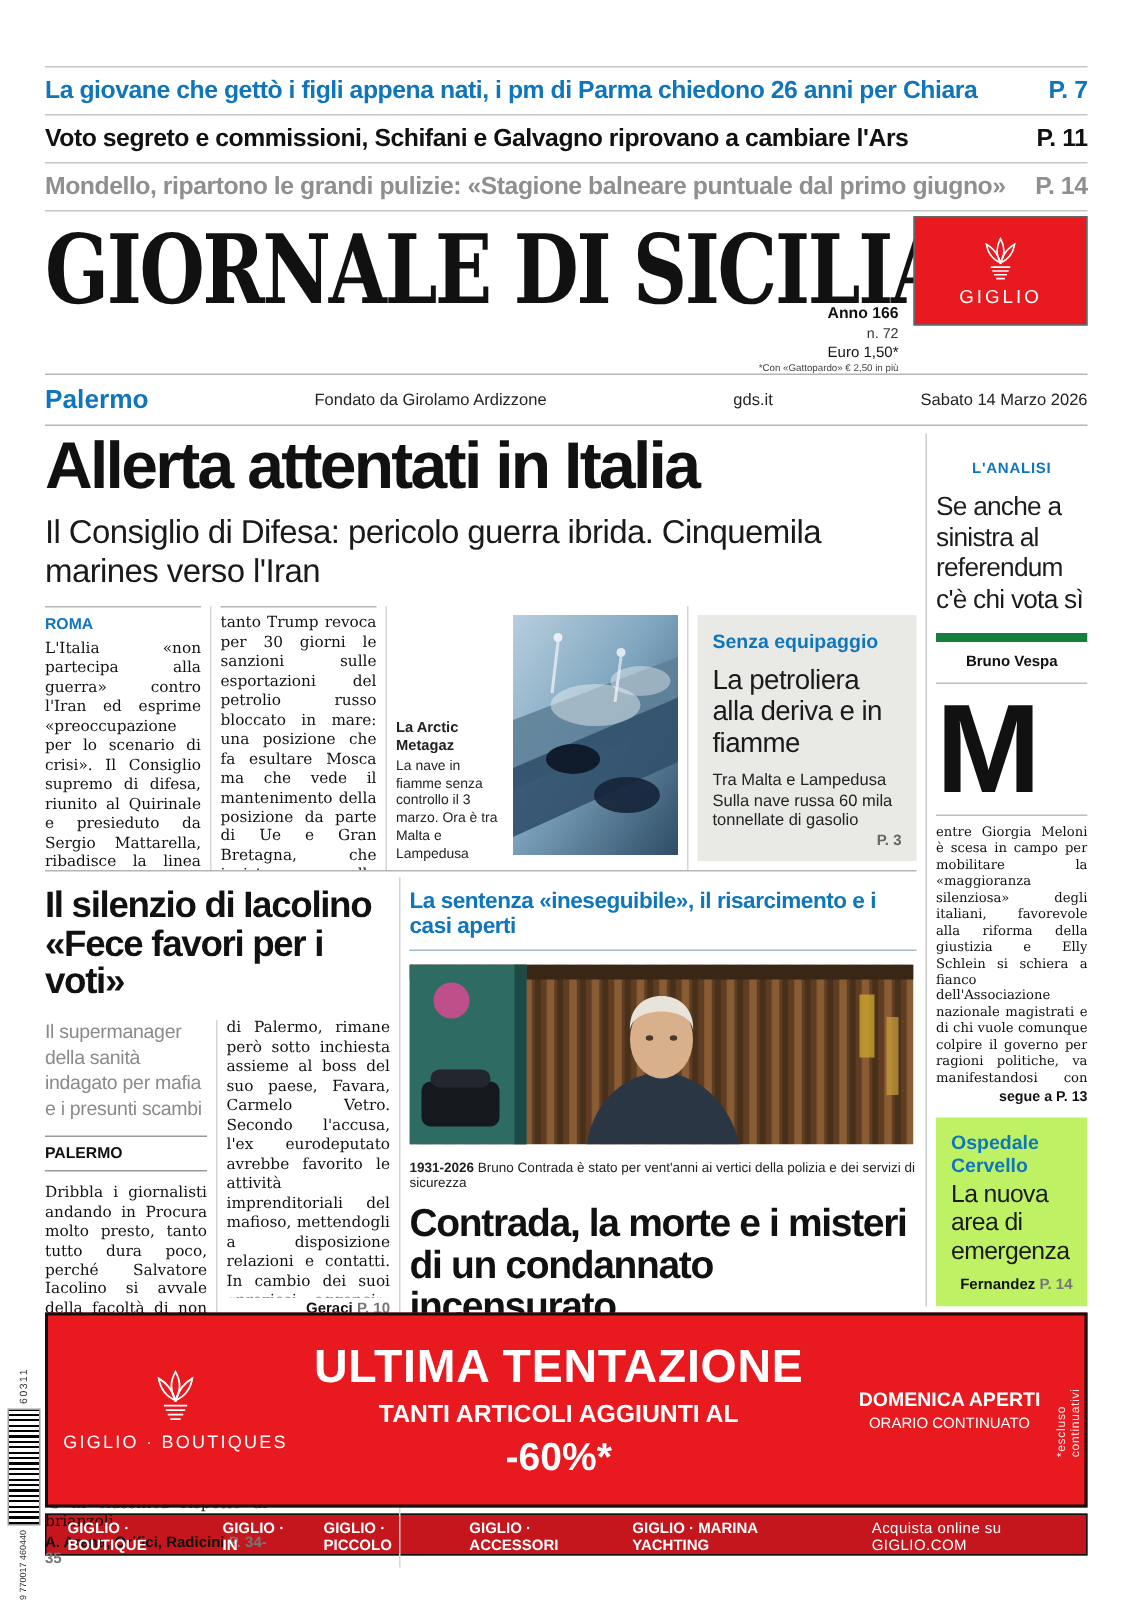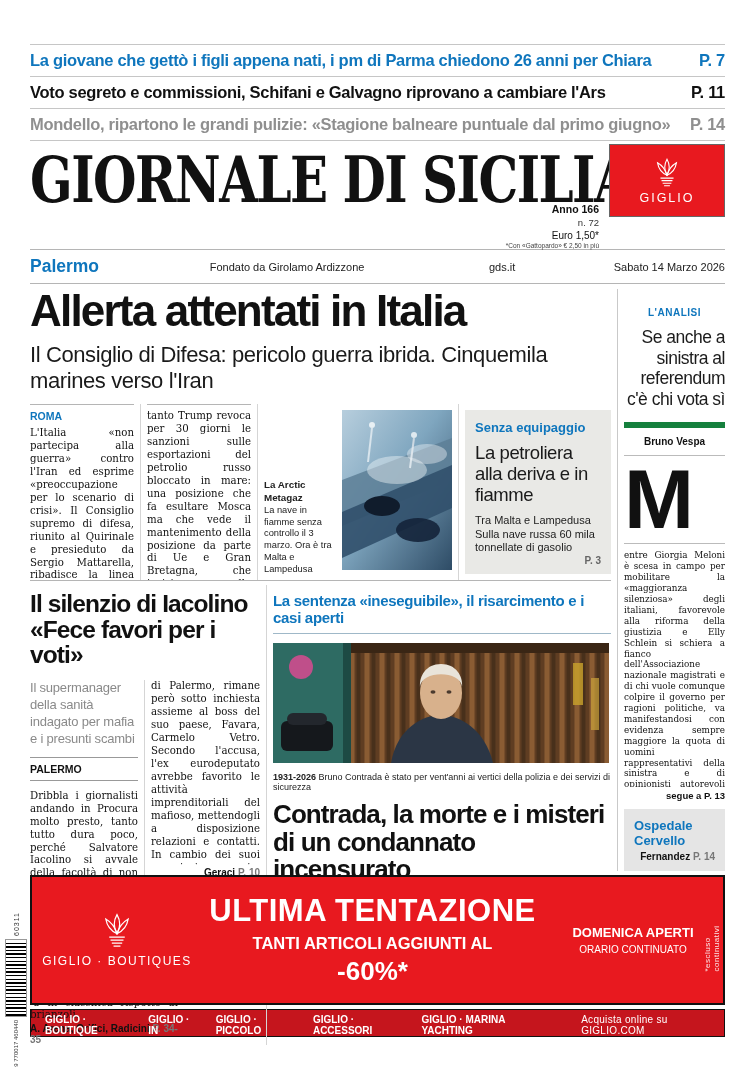--- a/index.html
+++ b/index.html
@@ -71,29 +71,29 @@
   .monza-head{font-weight:800;font-size:14.5px;line-height:1.12;letter-spacing:-.3px;margin:0 0 7px;}
   .monza-body{font-family:"DejaVu Serif",serif;font-size:10.3px;line-height:1.25;text-align:justify;}
   .sentenza{flex:1;}
   .strap{color:#0f76bd;font-weight:bold;font-size:15px;letter-spacing:-.3px;border-bottom:1px solid #9fb8c8;
          padding:7px 0 7px;margin-bottom:9px;}
   .c-cap{font-size:9px;color:#222;margin:5px 0 9px;}
   .c-head{font-size:26px;font-weight:800;letter-spacing:-.9px;line-height:1.06;margin:0 0 8px;}
   .c-deck{font-size:15.5px;letter-spacing:-.3px;color:#1a1a1a;}
   
   .an-kicker{color:#0f76bd;font-weight:bold;font-size:10px;text-align:center;letter-spacing:.5px;margin:18px 0 9px;}
-  .an-head{font-size:17.5px;text-align:right;line-height:1.18;letter-spacing:-.5px;color:#1c1c1c;
+  .an-head{font-size:17.5px;text-align:left;line-height:1.18;letter-spacing:-.5px;color:#1c1c1c;
            margin:0 0 12px;font-weight:400;}
   .an-byline{border-top:6px solid #15803d;border-bottom:1px solid #bbb;text-align:center;font-weight:bold;
              font-size:10px;padding:8px 0;margin-bottom:4px;}
   .an-drop{font-size:84px;font-weight:800;line-height:.95;border-bottom:1px solid #bbb;padding-bottom:4px;margin-bottom:6px;}
   .an-body{font-family:"DejaVu Serif",serif;font-size:8.8px;line-height:1.24;text-align:justify;flex:1;overflow:hidden;}
   .an-body p{margin:0;}
   .an-follow{text-align:right;font-weight:bold;font-size:9.5px;margin:3px 0 8px;}
-  .cerv{background:#e5e5e5;padding:9px 10px;box-sizing:border-box;}
+  .cerv{background:#bef264;padding:9px 10px;box-sizing:border-box;}
   .cerv .kicker{font-size:13px;margin-bottom:3px;}
   .cerv-head{font-size:16.5px;line-height:1.15;letter-spacing:-.4px;color:#1a1a1a;margin-bottom:7px;}
   
   .ad{margin-top:4px;height:130px;background:#e8191f;border:2px solid #111;display:flex;align-items:center;
       position:relative;color:#fff;box-sizing:border-box;}
   .ad-brand{width:170px;text-align:center;}
   .ad-brand svg{margin:0 auto;}
   .ad-brand-label{font-size:12px;letter-spacing:1.5px;margin-top:4px;}
   .ad-center{flex:1;text-align:center;}
   .ad-title{font-size:31px;font-weight:bold;letter-spacing:.5px;}
@@ -308,20 +308,21 @@
       <div class="an-head">Se anche a sinistra al referendum c'è chi vota sì</div>
       <div class="an-byline">Bruno Vespa</div>
       <div class="an-drop">M</div>
       <div class="an-body">
         <p>entre Giorgia Meloni è scesa in campo per mobilitare la «maggioranza silenziosa» degli italiani, favorevole alla riforma della giustizia e Elly Schlein si schiera a fianco dell'Associazione nazionale magistrati e di chi vuole comunque colpire il governo per ragioni politiche, va manifestandosi con evidenza sempre maggiore la quota di uomini rappresentativi della sinistra e di opinionisti autorevoli con il cuore a sinistra che si espongono a votare Sì, pur votando contro il governo Meloni alle prossime elezioni politiche.</p>
 
       </div>
       <div class="an-follow">segue a P. 13</div>
       <div class="cerv">
         <div class="kicker">Ospedale Cervello</div>
+        <div class="cerv-head">La nuova area di emergenza</div>
         <div class="byline-row">
           <b>Fernandez</b>
           <span class="pg">P. 14</span>
         </div>
       </div>
     </div>
   </div>
 
   <div class="ad">
     <div class="ad-brand">

